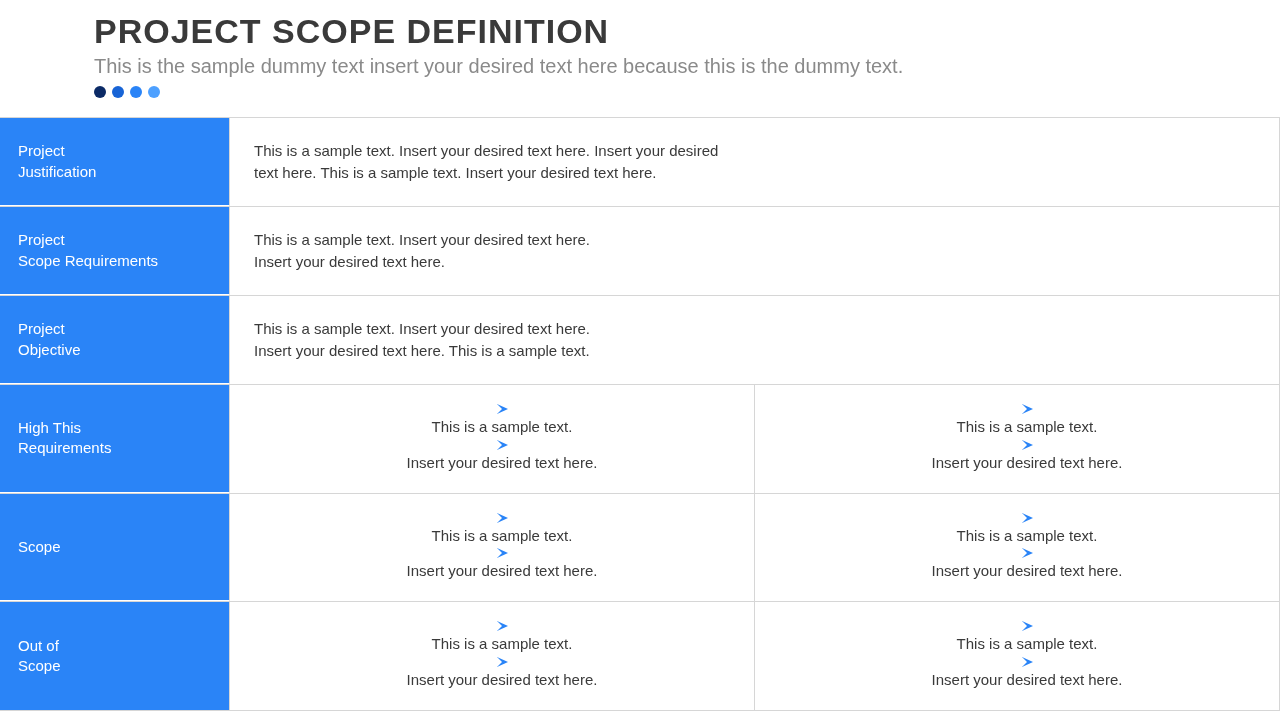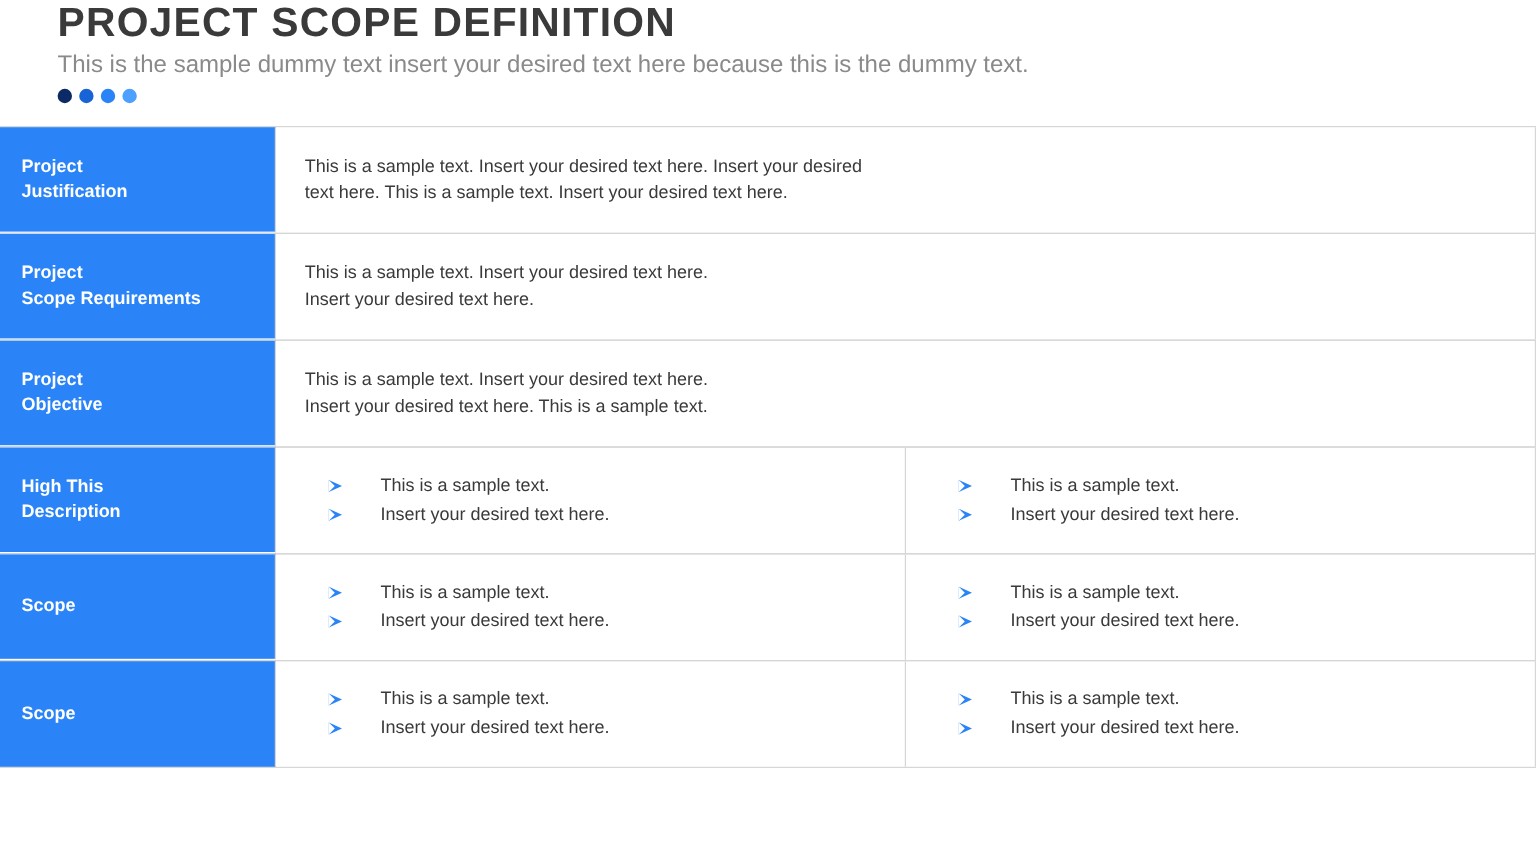--- a/index.html
+++ b/index.html
@@ -4,21 +4,22 @@
 <style>
   * { margin: 0; padding: 0; box-sizing: border-box; }
   body {
     width: 1280px;
     height: 720px;
     background: #ffffff;
     font-family: "Segoe UI", Arial, sans-serif;
     overflow: hidden;
   }
   .header {
-    padding: 0 0 0 48px;
+    padding: 12px 0 0 48px;
+    margin-left: 46px;
   }
   .title {
     font-family: Impact, "Arial Black", sans-serif;
     font-size: 34px;
     font-weight: 900;
     letter-spacing: 1px;
     color: #3a3a3a;
   }
   .subtitle {
     font-size: 20px;
@@ -43,21 +44,21 @@
     display: flex;
     border-top: 1px solid #d6d6d6;
     border-bottom: 1px solid #d6d6d6;
     margin-top: -1px;
   }
   .label-cell {
     width: 230px;
     min-height: 88px;
     background: #2a84f7;
     color: #ffffff;
-    font-weight: 700;
+    font-weight: 400;
     font-size: 15px;
     padding: 20px 18px;
     display: flex;
     flex-direction: column;
     justify-content: center;
     line-height: 1.35;
     border-right: 1px solid #d6d6d6;
     border-bottom: 1px solid #ffffff;
   }
   .row:last-child .label-cell { border-bottom: none; }
@@ -71,22 +72,23 @@
     justify-content: center;
     line-height: 1.45;
     border-right: 1px solid #d6d6d6;
   }
   .content-cell:last-child { border-right: 1px solid #d6d6d6; }
   .split .content-cell { width: 525px; flex: none; }
   .bullets { list-style: none; }
   .bullets li {
     display: flex;
     align-items: center;
-    gap: 32px;
+    gap: 2px;
     padding: 1px 0 1px 20px;
+    flex-direction: column;
   }
   .arrow {
     width: 0; height: 0;
     border-top: 5px solid transparent;
     border-bottom: 5px solid transparent;
     border-left: 11px solid #2a84f7;
     position: relative;
     flex-shrink: 0;
   }
   .arrow::after {
@@ -134,21 +136,21 @@
       <div class="label-cell">
         <div>Project</div>
         <div>Objective</div>
       </div>
       <div class="content-cell" style="white-space: pre-line;">This is a sample text. Insert your desired text here.
 Insert your desired text here. This is a sample text.</div>
     </div>
     <div class="row split">
       <div class="label-cell">
         <div>High This</div>
-        <div>Description</div>
+        <div>Requirements</div>
       </div>
       <div class="content-cell">
         <ul class="bullets">
           <li>
             <span class="arrow"></span>
             <span>This is a sample text.</span>
           </li>
           <li>
             <span class="arrow"></span>
             <span>Insert your desired text here.</span>
@@ -192,20 +194,21 @@
           </li>
           <li>
             <span class="arrow"></span>
             <span>Insert your desired text here.</span>
           </li>
         </ul>
       </div>
     </div>
     <div class="row split">
       <div class="label-cell">
+        <div>Out of</div>
         <div>Scope</div>
       </div>
       <div class="content-cell">
         <ul class="bullets">
           <li>
             <span class="arrow"></span>
             <span>This is a sample text.</span>
           </li>
           <li>
             <span class="arrow"></span>

